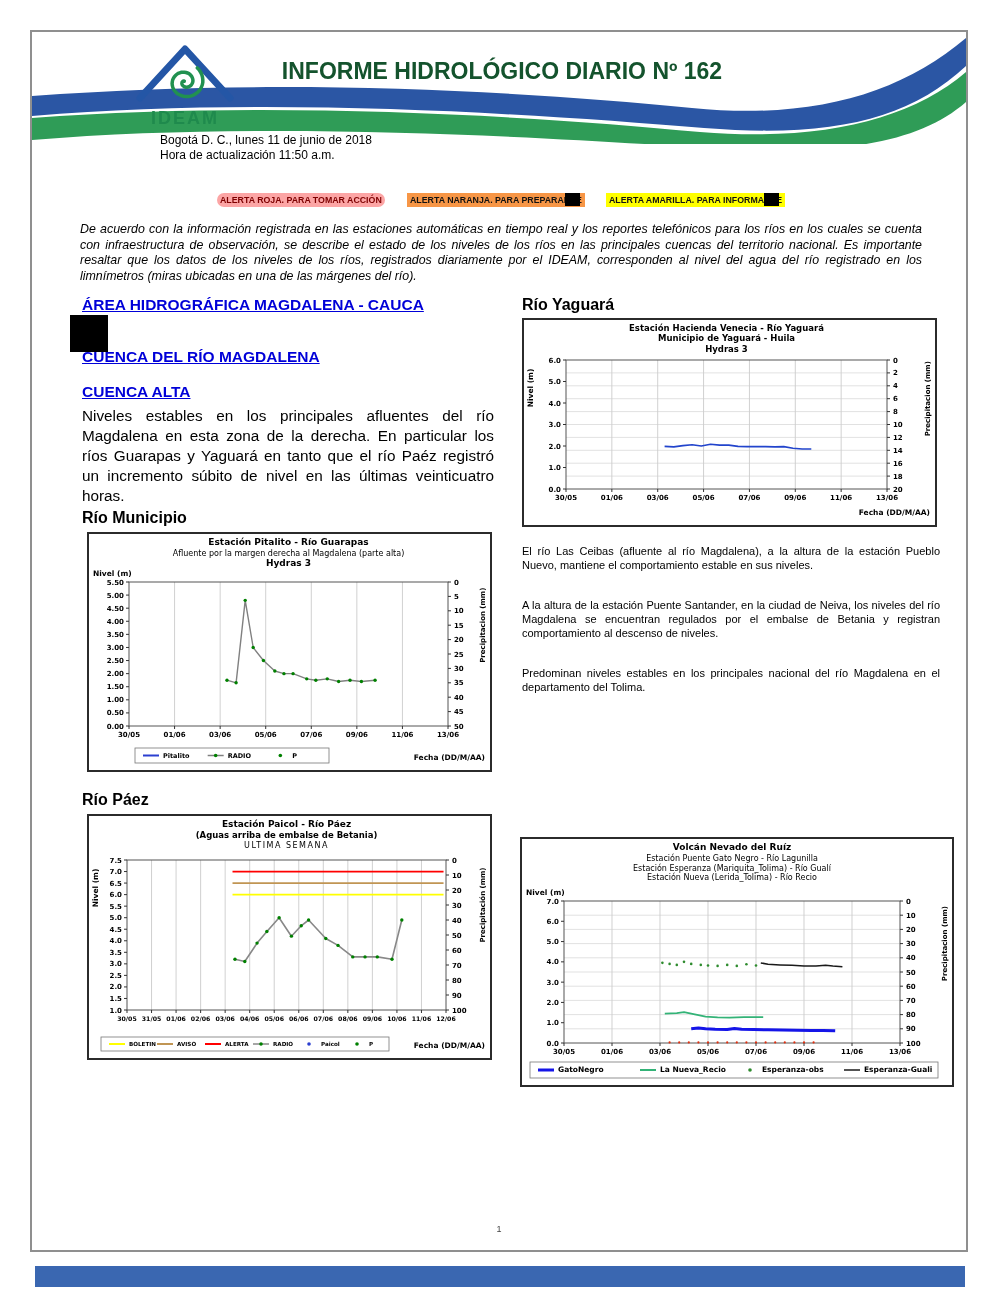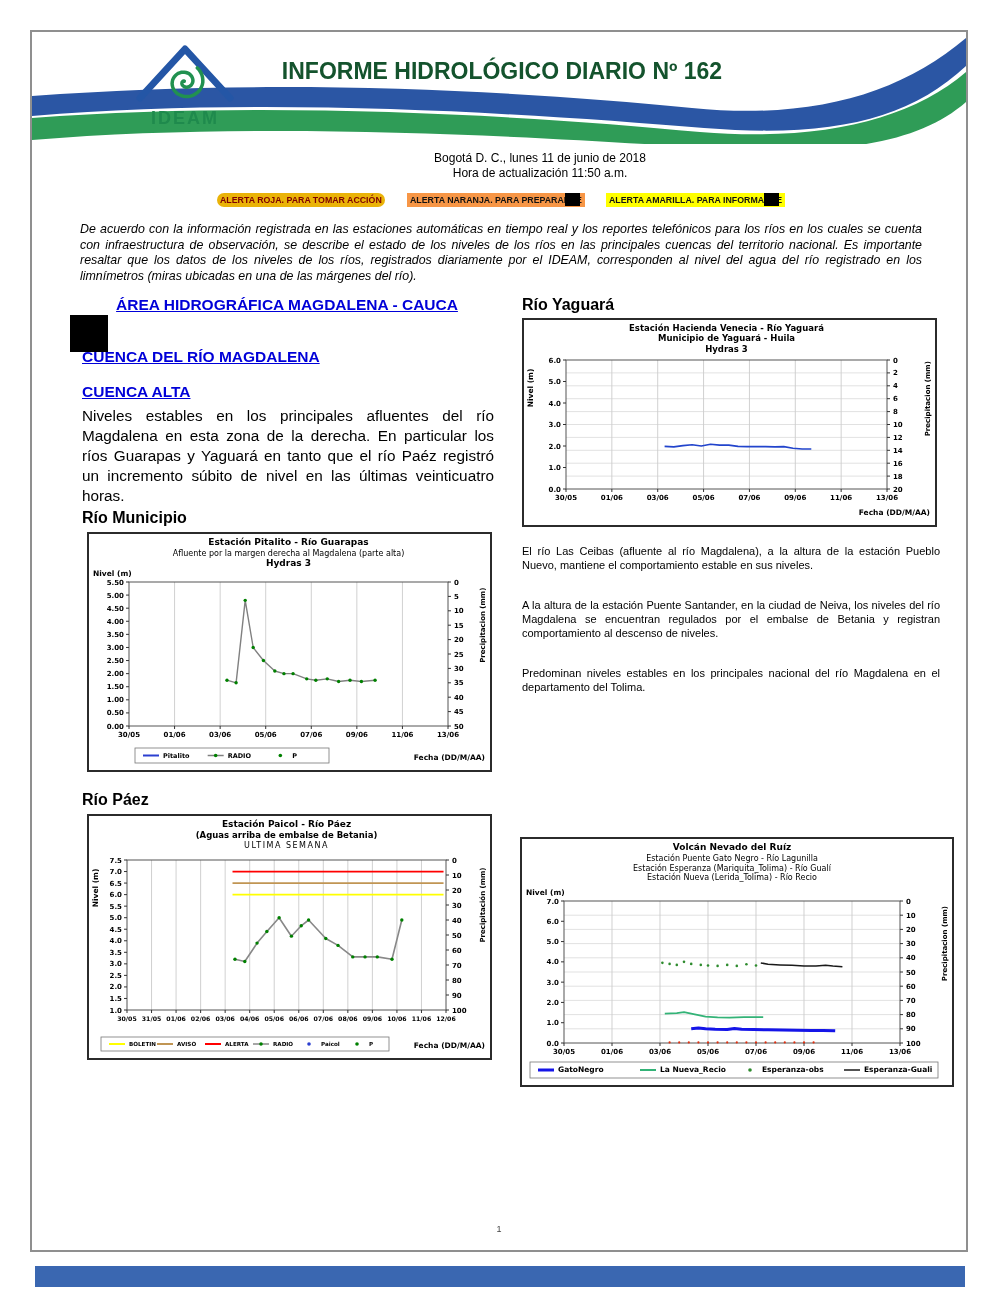--- a/index.html
+++ b/index.html
@@ -6,36 +6,36 @@
   body{width:1000px;height:1293px;position:relative;background:#fff;
        font-family:"Liberation Sans","DejaVu Sans",sans-serif;color:#000;}
   .page{position:absolute;left:30px;top:30px;width:938px;height:1222px;
         border:2px solid #8f8f8f;background:#fff;box-sizing:border-box;}
   .abs{position:absolute;}
   
   .hdr{position:absolute;left:0;top:0;width:100%;height:112px;overflow:hidden;}
   .hdr-title{position:absolute;left:110px;top:26px;width:720px;text-align:center;
              font-size:23px;font-weight:bold;color:#14532d;}
   
-  .meta{position:absolute;right:46px;top:119px;width:760px;text-align:center;
+  .meta{position:absolute;right:46px;top:101px;width:760px;text-align:left;
         font-size:12px;line-height:1.22;}
   
   .alert{position:absolute;top:161px;height:13px;font-size:8.8px;font-weight:bold;
          padding:1px 3px 0 3px;white-space:nowrap;line-height:12px;}
-  .al-red{left:185px;background:#eab308;color:#7e0000;border-radius:7px;}
+  .al-red{left:185px;background:#fca5a5;color:#7e0000;border-radius:7px;}
   .al-orange{left:375px;background:#f79646;color:#111;}
   .al-yellow{left:574px;background:#ffff00;color:#111;}
   .blackbox{position:absolute;background:#000;}
   
   .intro{position:absolute;left:48px;top:190px;width:842px;font-style:italic;
          font-size:12.4px;line-height:1.25;text-align:justify;}
   
   .bluehead{position:absolute;color:#0000d8;font-weight:bold;font-size:15.5px;
             text-decoration:underline;}
-  .h-area{left:50px;top:264px;width:410px;text-align:center;}
+  .h-area{left:50px;top:264px;width:410px;}
   .h-cuenca{left:50px;top:316px;}
   .h-alta{left:50px;top:351px;}
   .body-par{position:absolute;font-size:15.3px;text-align:justify;line-height:1.3;}
   .p-alta{left:50px;top:374px;width:412px;}
   .riverhead{position:absolute;font-size:16px;font-weight:bold;}
   .h-guarapas{left:50px;top:477px;}
   .h-paez{left:50px;top:759px;}
   .h-yaguara{left:490px;top:264px;}
   .rparas{position:absolute;left:490px;top:513px;width:418px;}
   .rparas p{margin:0 0 26px 0;font-size:11px;text-align:justify;line-height:1.27;}

